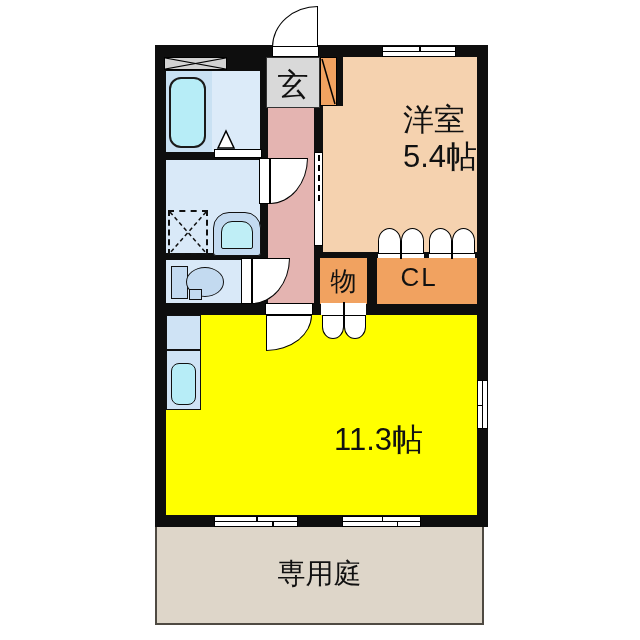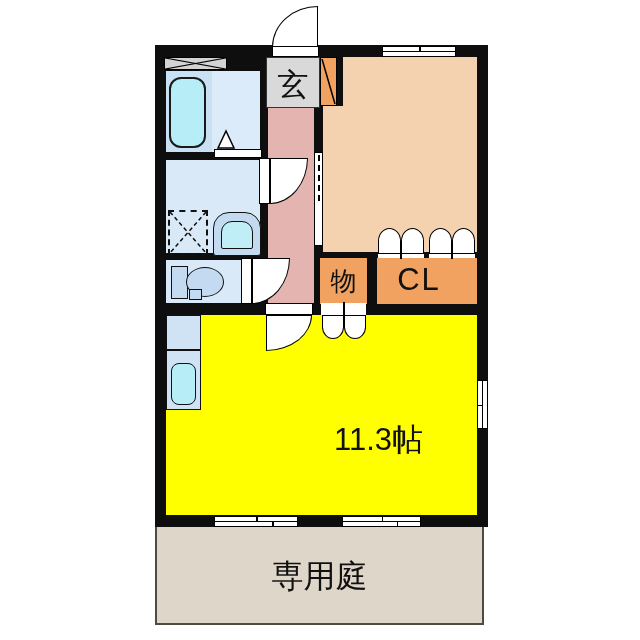--- a/index.html
+++ b/index.html
@@ -90,24 +90,24 @@
   .wc-box{left:189px;top:289px;width:13px;height:11px;background:#c3daf0;border:1.5px solid #111;z-index:4;}
   .kitchen{left:166px;top:315px;width:35px;height:95px;background:#cfe3f5;border:1.5px solid #111;z-index:3;}
   .kitchen .split{left:0;right:0;top:33px;height:1.5px;background:#111;}
   .ksink{left:171px;top:363px;width:25px;height:42px;background:#b7edf7;border:1.5px solid #111;border-radius:8px;z-index:4;}
 
   
   .lbl{color:#111;text-align:center;z-index:6;white-space:pre;}
   .lbl-genkan{left:266px;top:64px;width:54px;font-size:31px;}
   .lbl-yoshitsu{left:330px;top:101px;width:146px;font-size:31px;line-height:37px;}
   .lbl-mono{left:320px;top:264px;width:47px;font-size:26px;}
-  .lbl-cl{left:377px;top:262px;width:84px;font-size:31px;letter-spacing:2px;}
+  .lbl-cl{left:377px;top:262px;width:84px;font-size:26px;letter-spacing:2px;}
   .lbl-ldk{left:230px;top:377px;width:180px;font-size:31px;line-height:42px;}
   .lbl-ldk .l2{display:inline-block;padding-left:14px;text-align:center;}
-  .lbl-garden{left:155px;top:555px;width:329px;font-size:32px;}
+  .lbl-garden{left:155px;top:555px;width:329px;font-size:28px;}
   .lbl span{position:static;}
 </style>
 </head>
 <body>
 
 <div id="canvas">
 
   <div class="garden"></div>
   <div class="lbl lbl-garden">専用庭</div>
 
@@ -212,17 +212,18 @@
       <div class="mid-h"></div>
       <div class="tk tk-h"></div>
       <div class="tk tk-h2" style="left:70%;"></div>
     </div>
   <div class="win win-ldk-r">
       <div class="mid-v"></div>
       <div class="tk tk-v"></div>
     </div>
 
   <div class="lbl lbl-genkan">玄</div>
+  <div class="lbl lbl-yoshitsu"><span>洋室</span><br><span>5.4帖</span></div>
   <div class="lbl lbl-mono">物</div>
   <div class="lbl lbl-cl">CL</div>
   <div class="lbl lbl-ldk"><br><span class="l2">11.3帖</span></div>
 
 </div>
 
 </body></html>

